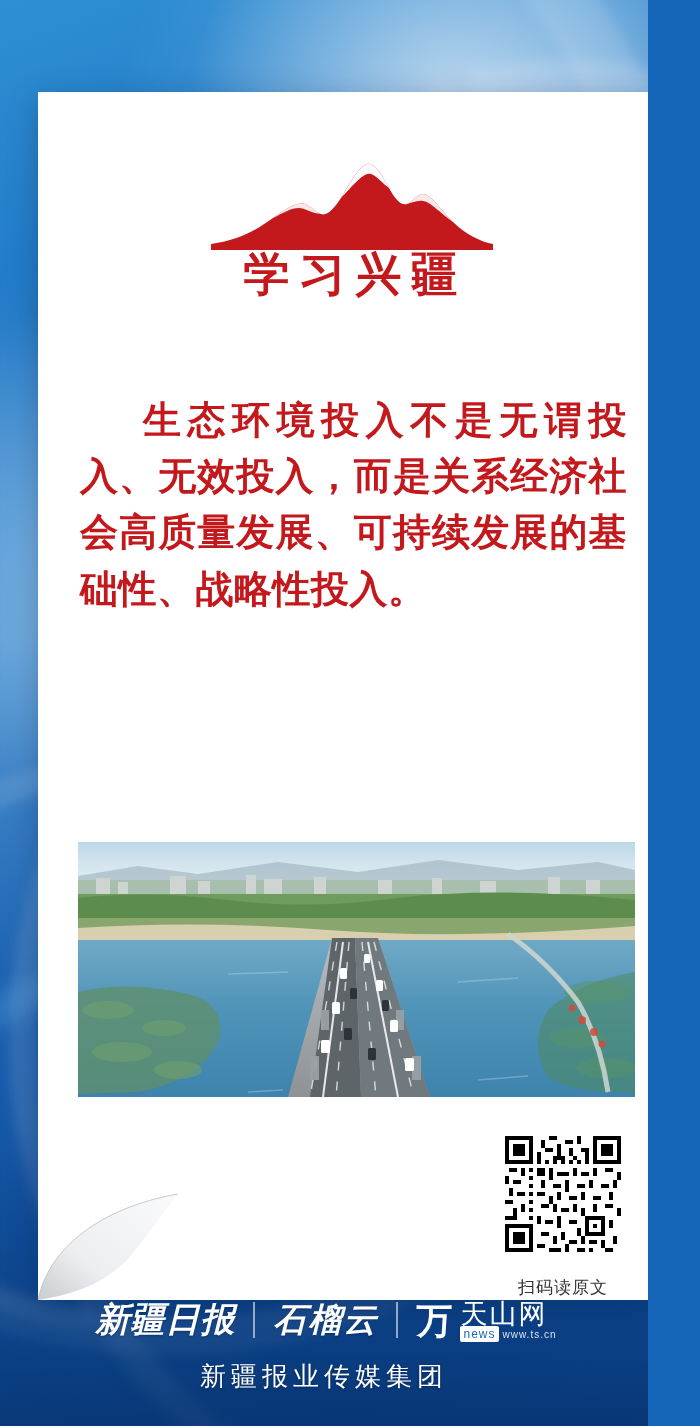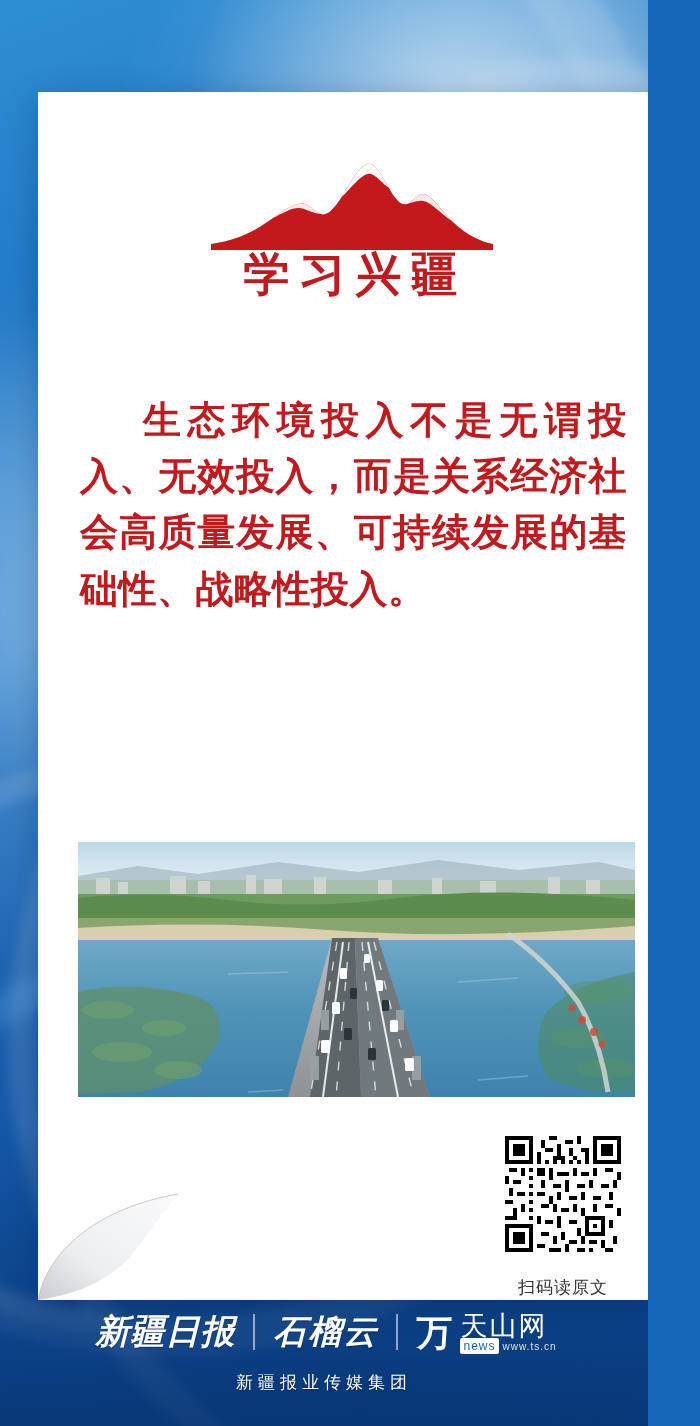--- a/index.html
+++ b/index.html
@@ -299,21 +299,21 @@
     color: #1a66b6;
     background: #fff;
     border-radius: 2px;
     padding: 1px 3px;
     margin-right: 4px;
     line-height: 1;
   }
   .footer-caption {
     margin-top: 16px;
     font-family: "DejaVu Sans", "Liberation Sans", sans-serif;
-    font-size: 17px;
+    font-size: 26px;
     letter-spacing: 5px;
     color: #ffffff;
     text-shadow: 0 1px 3px rgba(0,0,0,0.3);
   }
 </style>
 </head>
 <body>
 
 <div id="poster">
 

